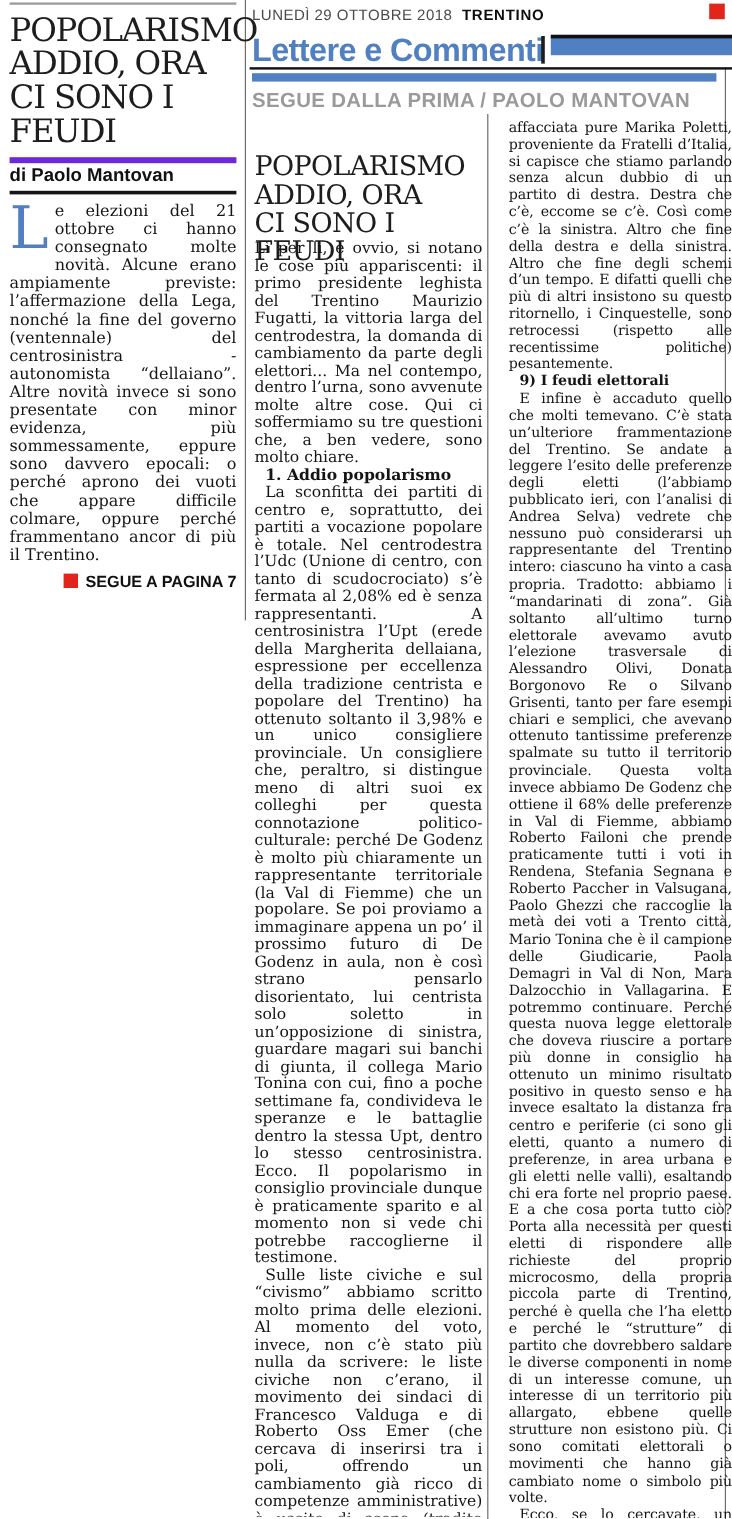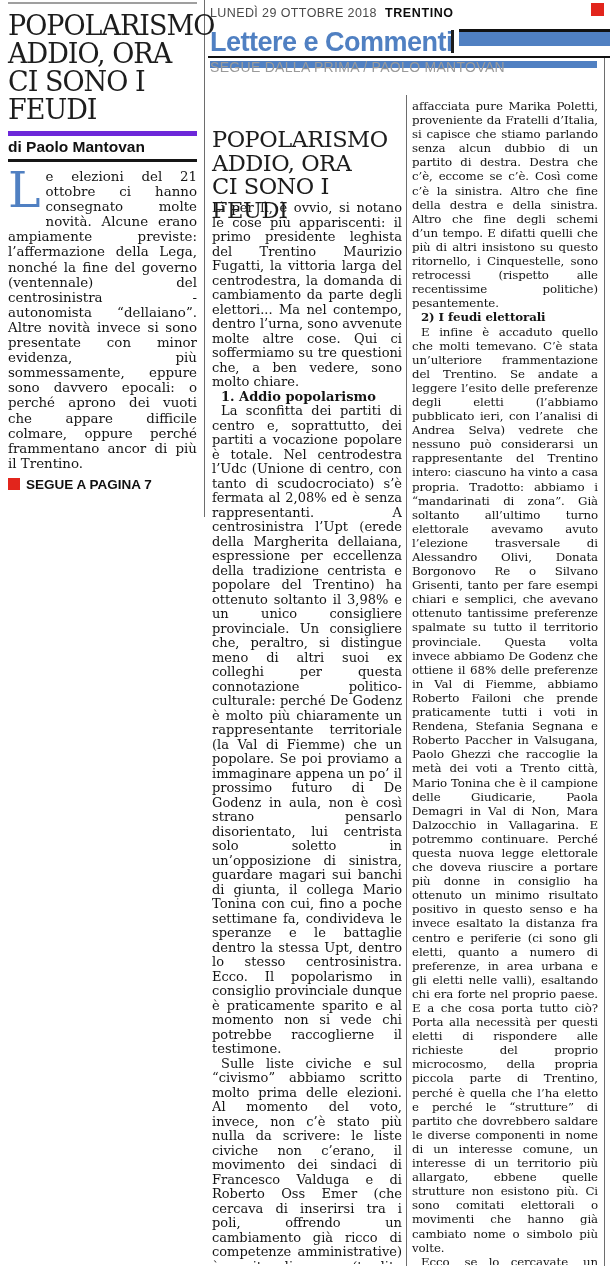--- a/index.html
+++ b/index.html
@@ -9,42 +9,42 @@
 
   
   .col1{position:absolute;left:8px;top:0;width:189px;}
   .col1-toprule{margin-top:2px;height:2px;background:#9f9f9f;}
   .front-headline{margin:8px 0 0 0;font-size:27px;line-height:28px;font-weight:normal;
                   letter-spacing:-1px;color:#1d1d1d;}
   .byline-box{margin-top:7px;border-top:5px solid #6d28d9;border-bottom:3px solid #161616;
               padding:2px 0 3px 0;font-weight:bold;font-size:15.5px;color:#111;}
   .intro{margin-top:7px;font-size:13.4px;line-height:15.1px;text-align:justify;color:#141414;}
   .dropcap{float:left;font-size:49px;line-height:40px;height:44px;margin:2px 5px 0 0;}
-  .jump{margin-top:6px;font-weight:bold;font-size:13.5px;color:#111;}
+  .jump{margin-top:6px;text-align:right;font-weight:bold;font-size:13.5px;color:#111;}
   .jump-square{display:inline-block;width:12px;height:12px;vertical-align:-1px;margin-right:6px;}
 
   
   .masthead{position:absolute;left:210px;top:6px;font-size:12.5px;letter-spacing:0.4px;color:#4a4a4a;}
   .masthead .brand{font-weight:bold;color:#0d0d0d;margin-left:8px;letter-spacing:0.6px;}
   .section-title{position:absolute;left:210px;top:27px;font-weight:bold;font-size:27px;
                  letter-spacing:-0.5px;}
   .title-divider{position:absolute;left:451px;top:30px;width:3px;height:23px;background:#1c1c1c;}
   .side-bar{position:absolute;left:459px;top:29px;width:151px;height:14px;border-top:3px solid #111;}
   .black-rule{position:absolute;left:208px;top:56px;width:402px;height:2px;background:#111;}
   .blue-bar{position:absolute;left:210px;top:61px;width:387px;height:7px;}
-  .kicker{position:absolute;left:210px;top:59px;font-weight:normal;font-size:14px;
+  .kicker{position:absolute;left:210px;top:74px;font-weight:bold;font-size:17px;
           letter-spacing:0.3px;}
   .page-marker{position:absolute;left:591px;top:3px;width:13px;height:13px;}
 
   
   .article-headline{position:absolute;left:212px;top:128px;width:190px;font-size:22.5px;
                     line-height:23.5px;letter-spacing:-0.5px;color:#1d1d1d;}
   .colbody{position:absolute;text-align:justify;overflow:hidden;color:#141414;hyphens:auto;}
   .col2{left:212px;top:201px;width:190px;height:1063px;font-size:13px;line-height:14.5px;}
-  .col3{left:412px;top:99px;width:186px;height:1166px;font-size:11.8px;line-height:14.1px;
+  .col3{left:424px;top:99px;width:186px;height:1166px;font-size:11.8px;line-height:14.1px;
         letter-spacing:-0.1px;}
   .colbody p{margin:0;}
   .colbody p.indent{text-indent:9px;}
   .colbody p.subhead{font-weight:bold;text-indent:9px;}
 
   
   .vrule{position:absolute;width:1px;background:#6d6d6d;}
   .vrule-1{left:204px;top:0;height:517px;}
   .vrule-2{left:406px;top:95px;height:1171px;}
   .vrule-3{left:604px;top:56px;height:1210px;}
@@ -93,18 +93,18 @@
   </div>
 
   <div class="colbody col2">
       <p class="plain">Lì per lì, è ovvio, si notano le cose più appariscenti: il primo presidente leghista del Trentino Maurizio Fugatti, la vittoria larga del centrodestra, la domanda di cambiamento da parte degli elettori... Ma nel contempo, dentro l’urna, sono avvenute molte altre cose. Qui ci soffermiamo su tre questioni che, a ben vedere, sono molto chiare.</p>
       <p class="subhead">1. Addio popolarismo</p>
       <p class="indent">La sconfitta dei partiti di centro e, soprattutto, dei partiti a vocazione popolare è totale. Nel centrodestra l’Udc (Unione di centro, con tanto di scudocrociato) s’è fermata al 2,08% ed è senza rappresentanti. A centrosinistra l’Upt (erede della Margherita dellaiana, espressione per eccellenza della tradizione centrista e popolare del Trentino) ha ottenuto soltanto il 3,98% e un unico consigliere provinciale. Un consigliere che, peraltro, si distingue meno di altri suoi ex colleghi per questa connotazione politico-culturale: perché De Godenz è molto più chiaramente un rappresentante territoriale (la Val di Fiemme) che un popolare. Se poi proviamo a immaginare appena un po’ il prossimo futuro di De Godenz in aula, non è così strano pensarlo disorientato, lui centrista solo soletto in un’opposizione di sinistra, guardare magari sui banchi di giunta, il collega Mario Tonina con cui, fino a poche settimane fa, condivideva le speranze e le battaglie dentro la stessa Upt, dentro lo stesso centrosinistra. Ecco. Il popolarismo in consiglio provinciale dunque è praticamente sparito e al momento non si vede chi potrebbe raccoglierne il testimone.</p>
       <p class="indent">Sulle liste civiche e sul “civismo” abbiamo scritto molto prima delle elezioni. Al momento del voto, invece, non c’è stato più nulla da scrivere: le liste civiche non c’erano, il movimento dei sindaci di Francesco Valduga e di Roberto Oss Emer (che cercava di inserirsi tra i poli, offrendo un cambiamento già ricco di competenze amministrative) è uscito di scena (tradito dall’assurdo bluff di Carlo Daldoss) così come la “rivoluzione felice” di Geremia Gios s’è inabissata. In campo è rimasta soltanto, dentro il centrodestra, la “Civica Trentina” che però di civica ha soltanto il nome, se pensiamo che Rodolfo Borga e Mattia Gottardi, i due eletti, provengono da una cultura politica di destra. E se a ciò aggiungiamo che nell’apparato della lista s’è</p>
     </div>
   <div class="colbody col3">
       <p class="plain">affacciata pure Marika Poletti, proveniente da Fratelli d’Italia, si capisce che stiamo parlando senza alcun dubbio di un partito di destra. Destra che c’è, eccome se c’è. Così come c’è la sinistra. Altro che fine della destra e della sinistra. Altro che fine degli schemi d’un tempo. E difatti quelli che più di altri insistono su questo ritornello, i Cinquestelle, sono retrocessi (rispetto alle recentissime politiche) pesantemente.</p>
-      <p class="subhead">2) I feudi elettorali</p>
+      <p class="subhead">9) I feudi elettorali</p>
       <p class="indent">E infine è accaduto quello che molti temevano. C’è stata un’ulteriore frammentazione del Trentino. Se andate a leggere l’esito delle preferenze degli eletti (l’abbiamo pubblicato ieri, con l’analisi di Andrea Selva) vedrete che nessuno può considerarsi un rappresentante del Trentino intero: ciascuno ha vinto a casa propria. Tradotto: abbiamo i “mandarinati di zona”. Già soltanto all’ultimo turno elettorale avevamo avuto l’elezione trasversale di Alessandro Olivi, Donata Borgonovo Re o Silvano Grisenti, tanto per fare esempi chiari e semplici, che avevano ottenuto tantissime preferenze spalmate su tutto il territorio provinciale. Questa volta invece abbiamo De Godenz che ottiene il 68% delle preferenze in Val di Fiemme, abbiamo Roberto Failoni che prende praticamente tutti i voti in Rendena, Stefania Segnana e Roberto Paccher in Valsugana, Paolo Ghezzi che raccoglie la metà dei voti a Trento città, Mario Tonina che è il campione delle Giudicarie, Paola Demagri in Val di Non, Mara Dalzocchio in Vallagarina. E potremmo continuare. Perché questa nuova legge elettorale che doveva riuscire a portare più donne in consiglio ha ottenuto un minimo risultato positivo in questo senso e ha invece esaltato la distanza fra centro e periferie (ci sono gli eletti, quanto a numero di preferenze, in area urbana e gli eletti nelle valli), esaltando chi era forte nel proprio paese. E a che cosa porta tutto ciò? Porta alla necessità per questi eletti di rispondere alle richieste del proprio microcosmo, della propria piccola parte di Trentino, perché è quella che l’ha eletto e perché le “strutture” di partito che dovrebbero saldare le diverse componenti in nome di un interesse comune, un interesse di un territorio più allargato, ebbene quelle strutture non esistono più. Ci sono comitati elettorali o movimenti che hanno già cambiato nome o simbolo più volte.</p>
       <p class="indent">Ecco, se lo cercavate, un cambiamento. Nel prossimo consiglio ci saranno tanti piccoli rappresentanti di piccoli territori.</p>
     </div>
 
 </div>
 
 </body></html>

